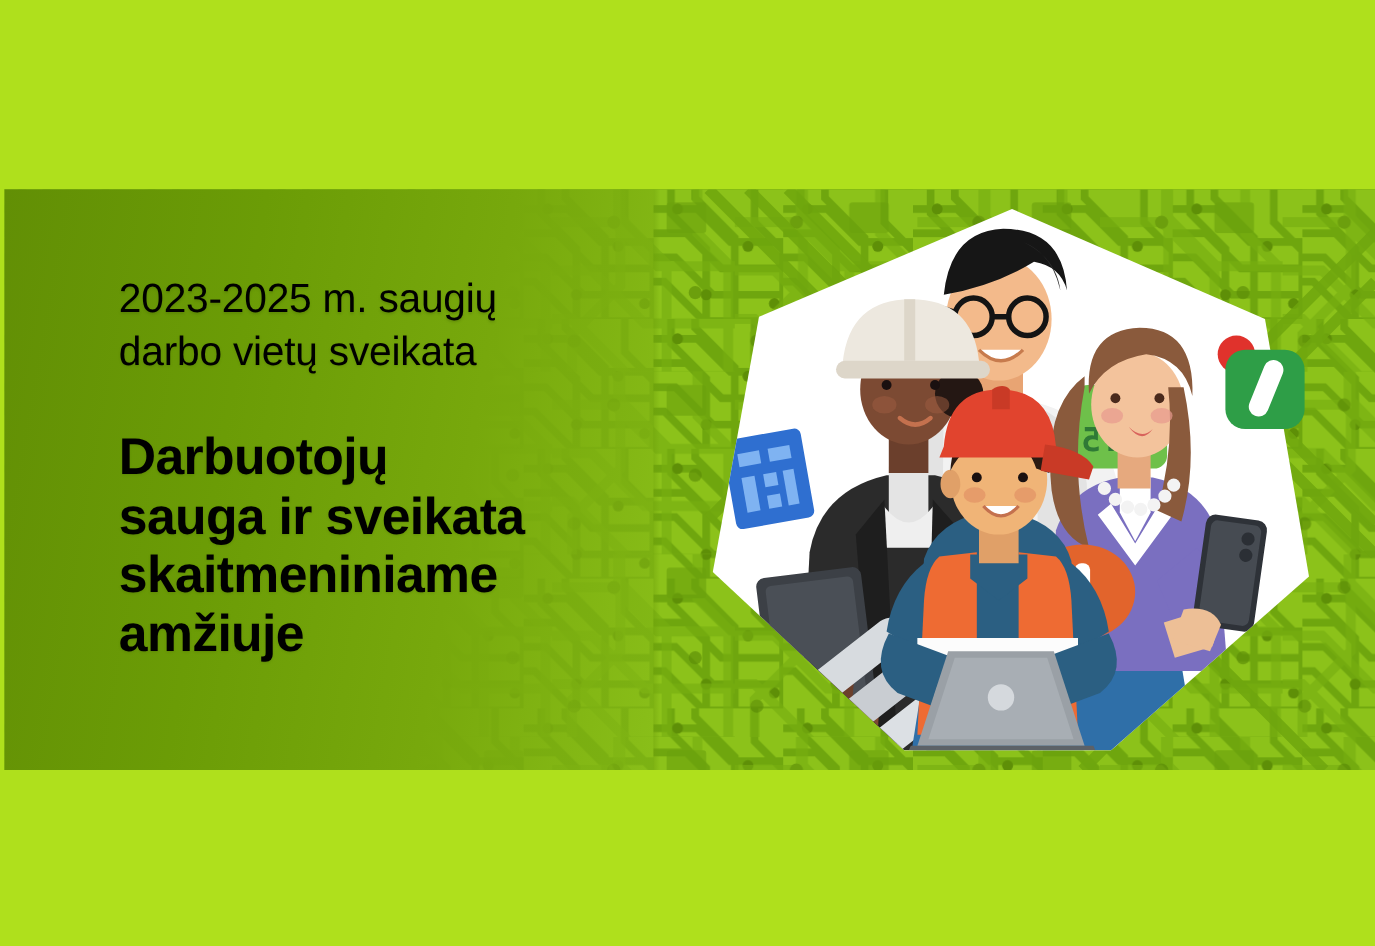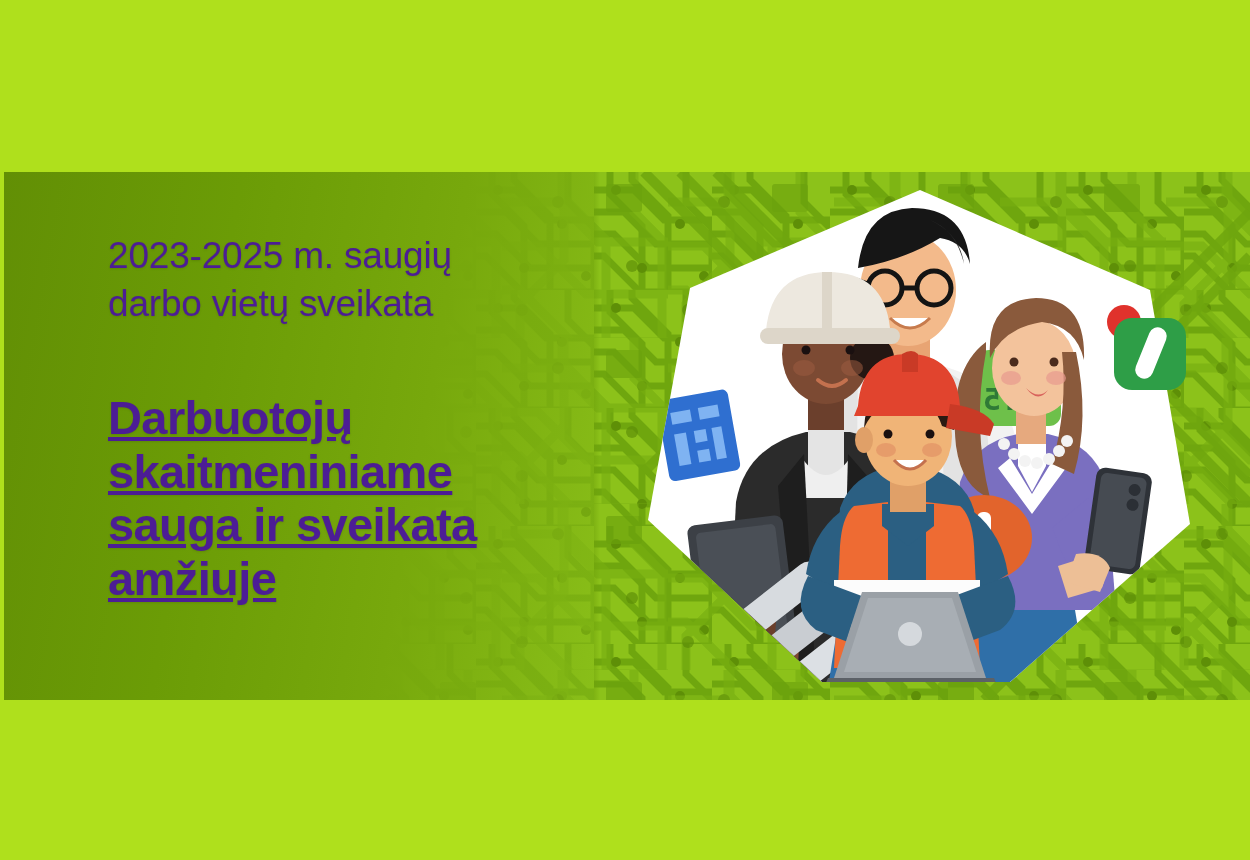--- a/index.html
+++ b/index.html
@@ -41,40 +41,39 @@
     background:linear-gradient(100deg, #628F05 0%, #6B9C06 35%, #77A80C 68%, rgba(135,188,24,0.55) 100%);
   }
   .right-edge-scrim{
     position:absolute; left:590px; top:0; width:6px; height:100%;
     background:linear-gradient(90deg, rgba(110,160,10,0.45), rgba(110,160,10,0));
   }
 
   
   #copy {
     position:absolute;
-    left:104px; top:60px;
+    left:104px; top:76px;
     width:500px;
-    color:#4c1d95;
+    color:#000000;
     z-index:6;
   }
   #subtitle {
     font-size:37px;
     line-height:1.30;
     font-weight:400;
     letter-spacing:-0.2px;
     text-shadow:0 1px 2px rgba(60,90,5,.25);
   }
   #headline {
-    margin-top:63px;
+    margin-top:44px;
     font-size:47px;
     line-height:1.14;
     font-weight:700;
     letter-spacing:-0.6px;
     text-shadow:0 1px 2px rgba(60,90,5,.25);
-    text-decoration:underline;
   }
 
   
   #illustration {
     position:absolute;
     left:586px; top:0;
     width:660px; height:528px;
     z-index:4;
   }
   #illustration svg { display:block; width:100%; height:100%; }
@@ -381,20 +380,20 @@
       </svg>
     </div>
 
     <div id="copy">
       <div id="subtitle">
         <div>2023-2025 m. saugių</div>
         <div>darbo vietų sveikata</div>
       </div>
       <div id="headline">
         <div>Darbuotojų</div>
+        <div>sauga ir sveikata</div>
         <div>skaitmeniniame</div>
-        <div>sauga ir sveikata</div>
         <div>amžiuje</div>
       </div>
     </div>
 
   </div>
 </div>
 
 </body></html>

